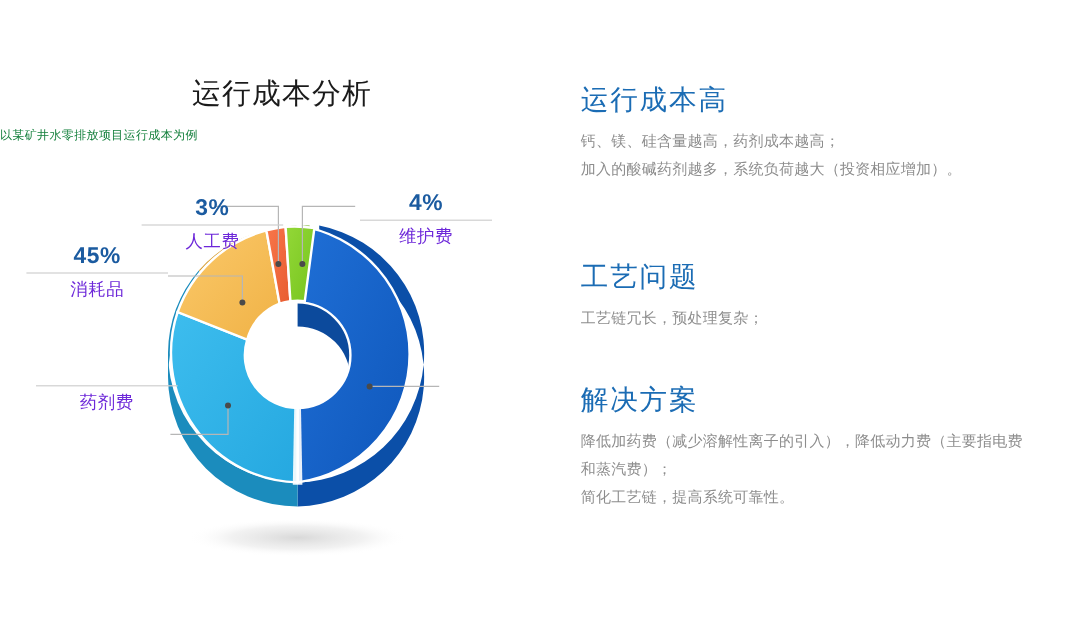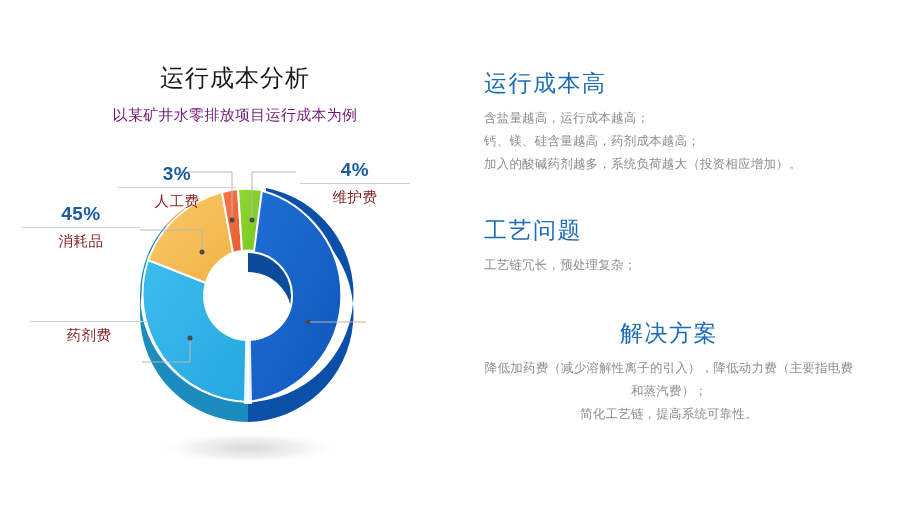--- a/index.html
+++ b/index.html
@@ -34,23 +34,23 @@
     text-align: center;
     font-size: 24px;
     font-weight: normal;
     color: #1a1a1a;
     letter-spacing: 1px;
   }
   .chart-subtitle {
     position: absolute;
     left: 0; top: 106px;
     width: 470px;
-    text-align: center;
-    font-size: 15px;
-    color: #701a75;
+    text-align: left;
+    font-size: 10px;
+    color: #15803d;
     letter-spacing: 0.3px;
   }
 
   .donut-wrap {
     position: absolute;
     left: 0; top: 130px;
     width: 500px; height: 380px;
   }
   .donut-wrap svg { display:block; }
 
@@ -66,21 +66,21 @@
     line-height: 1.05;
     letter-spacing: 0.5px;
   }
   .callout .rule {
     height: 1px;
     background: #cfcfcf;
     margin: 3px 0 4px 0;
   }
   .callout .name {
     font-size: 14.5px;
-    color: #7f1d1d;
+    color: #6d28d9;
     letter-spacing: 0.5px;
   }
   .callout.align-center{ text-align: center; }
 
   .c-labor   { left: 118px; top: 164px; width: 118px; }
   .c-maint   { left: 300px; top: 160px; width: 110px; }
   .c-consum  { left:  22px; top: 204px; width: 118px; }
   .c-power   { left: 372px; top: 258px; width: 105px; }
   .c-chem    { left:  30px; top: 318px; width: 118px; }
 
@@ -100,21 +100,21 @@
   }
   .block p {
     margin: 0;
     font-size: 12.5px;
     line-height: 1.85;
     color: #8d8d8d;
     letter-spacing: 0.2px;
   }
   .b1 { top: 68px; }
   .b2 { top: 215px; }
-  .b3 { top: 318px; text-align: center; }
+  .b3 { top: 318px; }
 </style>
 </head>
 <body>
 
 <div class="slide">
 
   <div class="chart-panel">
 
     <div class="chart-title">运行成本分析</div>
 
@@ -241,21 +241,20 @@
     <div class="callout c-chem align-center">
       <div class="rule"></div>
       <div class="name">药剂费</div>
     </div>
   </div>
 
   <div class="text-panel">
 
     <div class="block b1">
       <h2>运行成本高</h2>
-      <p>含盐量越高，运行成本越高；</p>
       <p>钙、镁、硅含量越高，药剂成本越高；</p>
       <p>加入的酸碱药剂越多，系统负荷越大（投资相应增加）。</p>
     </div>
 
     <div class="block b2">
       <h2>工艺问题</h2>
       <p>工艺链冗长，预处理复杂；</p>
     </div>
 
     <div class="block b3">

